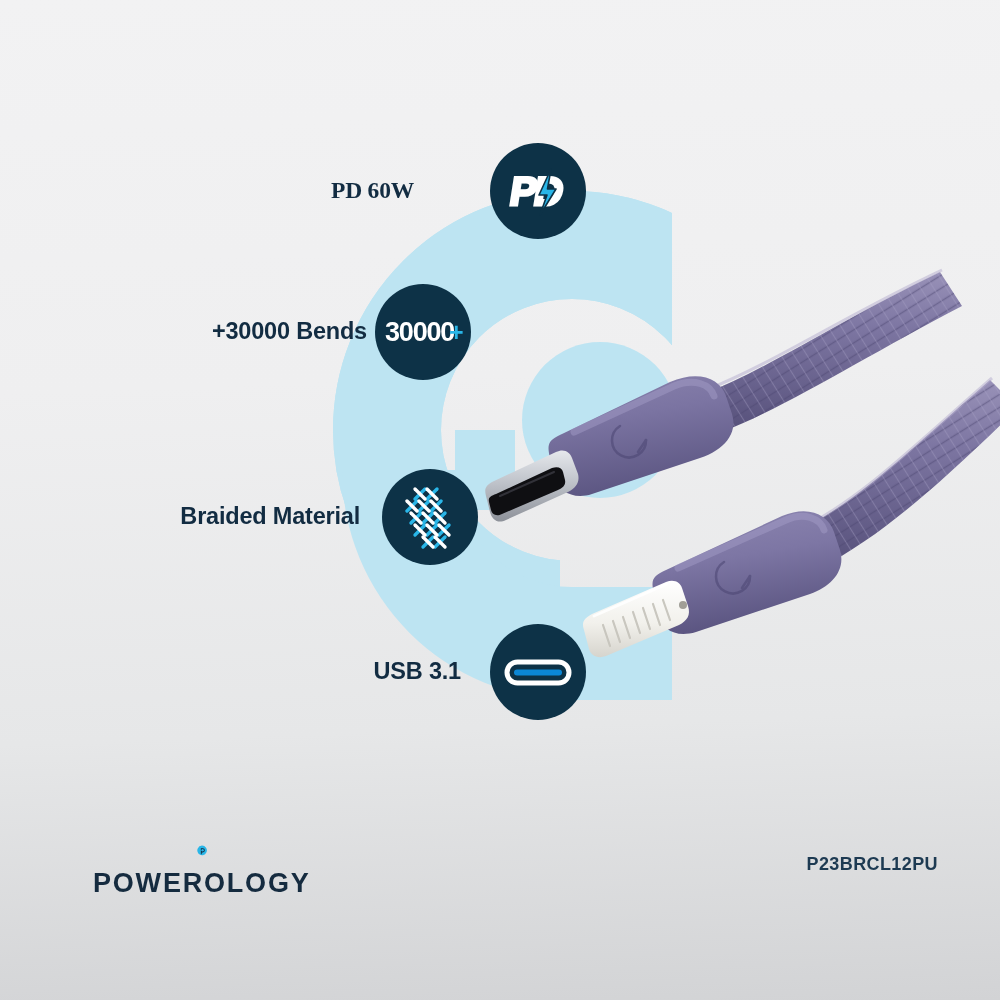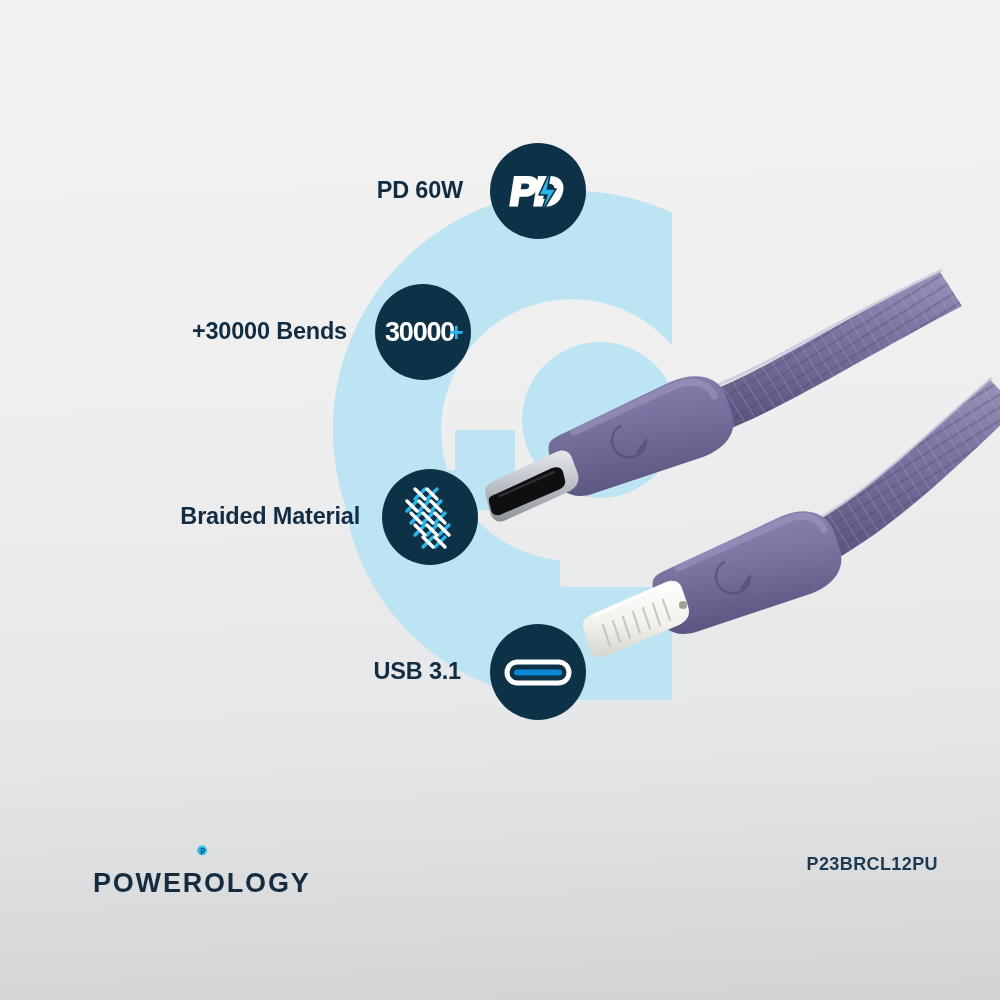--- a/index.html
+++ b/index.html
@@ -42,23 +42,23 @@
     width:96px; height:96px;
     border-radius:50%;
     background:#0d3247;
     display:flex; align-items:center; justify-content:center;
     flex:0 0 auto;
     position:relative;
   }
   .badge svg { display:block; }
 
   #row-pd      { left:180px; top:143px; }
-  #row-pd .feature-label { width:310px; padding-right:27px; }
+  #row-pd .feature-label { width:310px; padding-right:76px;font-family:Liberation Serif, serif; }
   #row-bends   { left:0px;   top:284px; }
-  #row-bends .feature-label { width:375px; padding-right:28px; }
+  #row-bends .feature-label { width:375px; padding-right:8px; }
   #row-braid   { left:0px;   top:469px; }
   #row-braid .feature-label { width:382px; padding-right:22px; }
   #row-usb     { left:180px; top:624px; }
   #row-usb .feature-label { width:310px; padding-right:29px; }
 
   
   #product { position:absolute; left:470px; top:200px; width:560px; height:480px; }
 
   
   #footer { position:absolute; left:0; top:845px; width:1000px; height:95px; }

